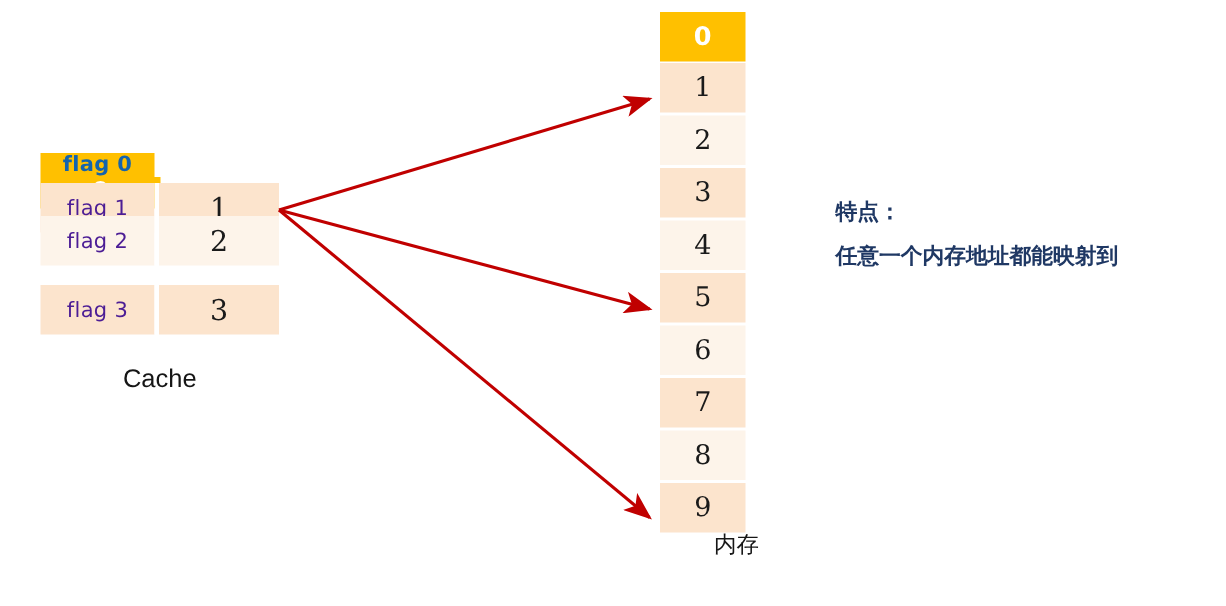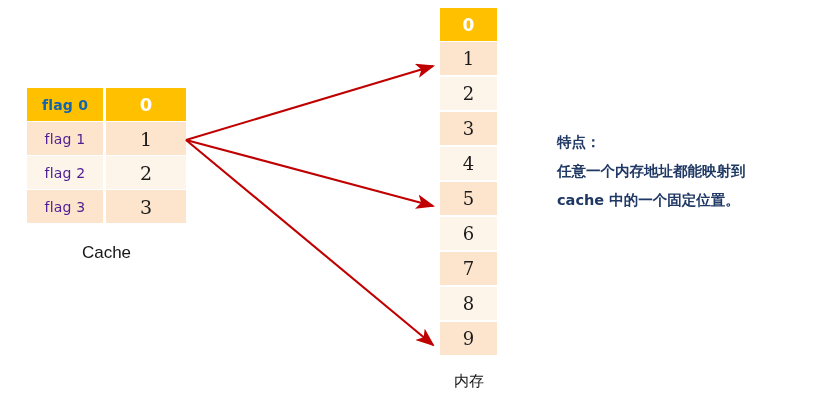--- a/index.html
+++ b/index.html
@@ -24,23 +24,23 @@
     width: 159px;
     height: 135px;
   }
   .cache-row {
     position: absolute;
     left: 0;
     width: 159px;
     height: 33px;
     display: flex;
   }
-  .cache-row.r0 { top: 0px; }
+  .cache-row.r0 { top: 14px; flex-direction: column; }
   .cache-row.r1 { top: 34px; }
-  .cache-row.r2 { top: 68px; }
+  .cache-row.r2 { top: 56px; }
   .cache-row.r3 { top: 102px; }
 
   .cache-cell-flag {
     width: 76px;
     height: 33px;
     display: flex;
     align-items: center;
     justify-content: center;
     box-sizing: border-box;
   }
@@ -130,23 +130,23 @@
     font-weight: bold;
     font-size: 17px;
     font-family: "DejaVu Sans", sans-serif;
   }
   .mem-row.dark { background: #fce4cd; }
   .mem-row.light { background: #fdf4ea; }
 
   #memory-label {
     position: absolute;
     left: 432px;
-    top: 372px;
+    top: 354px;
     width: 74px;
-    text-align: center;
+    text-align: right;
     font-size: 15px;
     color: #161616;
     font-family: "DejaVu Sans", sans-serif;
   }
 
   
   #arrows {
     position: absolute;
     left: 0;
     top: 0;
@@ -262,16 +262,15 @@
       </marker>
     </defs>
     <line x1="186" y1="140" x2="433" y2="66" stroke="#c00000" stroke-width="2.1" marker-end="url(#ah)"></line>
     <line x1="186" y1="140" x2="433" y2="206" stroke="#c00000" stroke-width="2.1" marker-end="url(#ah)"></line>
     <line x1="186" y1="140" x2="433" y2="345" stroke="#c00000" stroke-width="2.1" marker-end="url(#ah)"></line>
   </svg>
 
   <div id="note">
     <div>特点：</div>
     <div>任意一个内存地址都能映射到</div>
-    <div>cache 中的一个固定位置。</div>
   </div>
 
 </div>
 
 </body></html>

